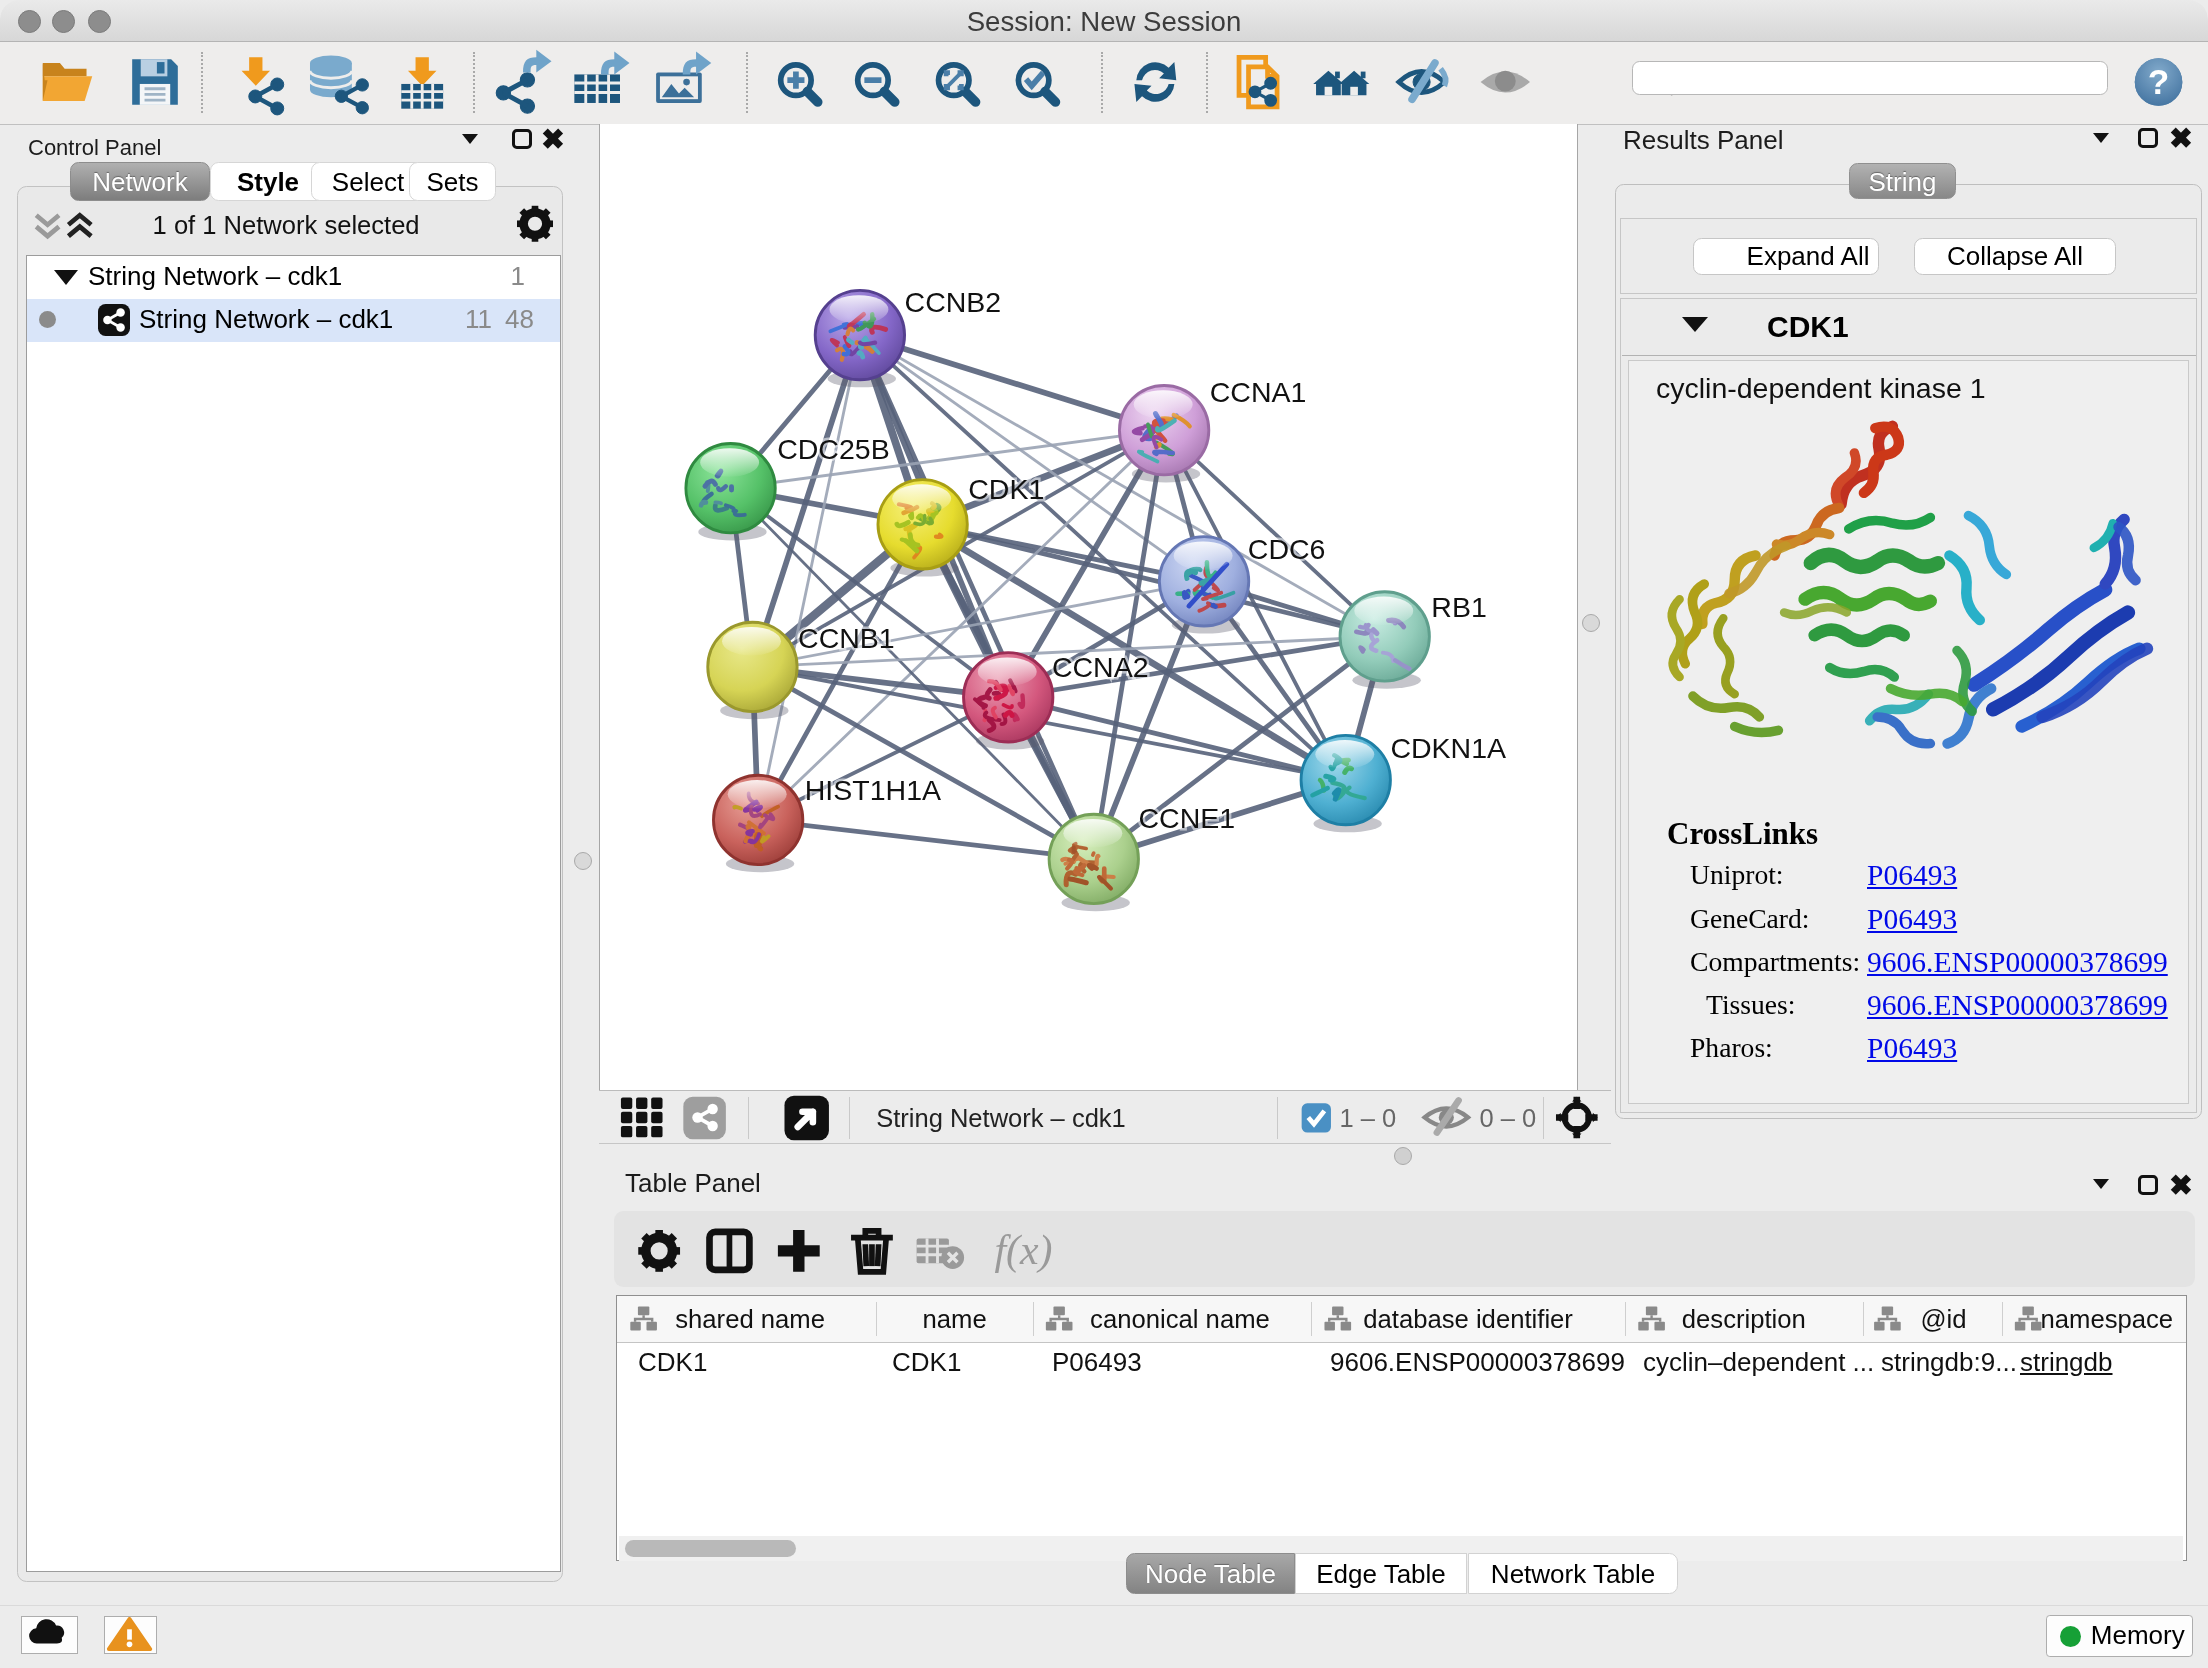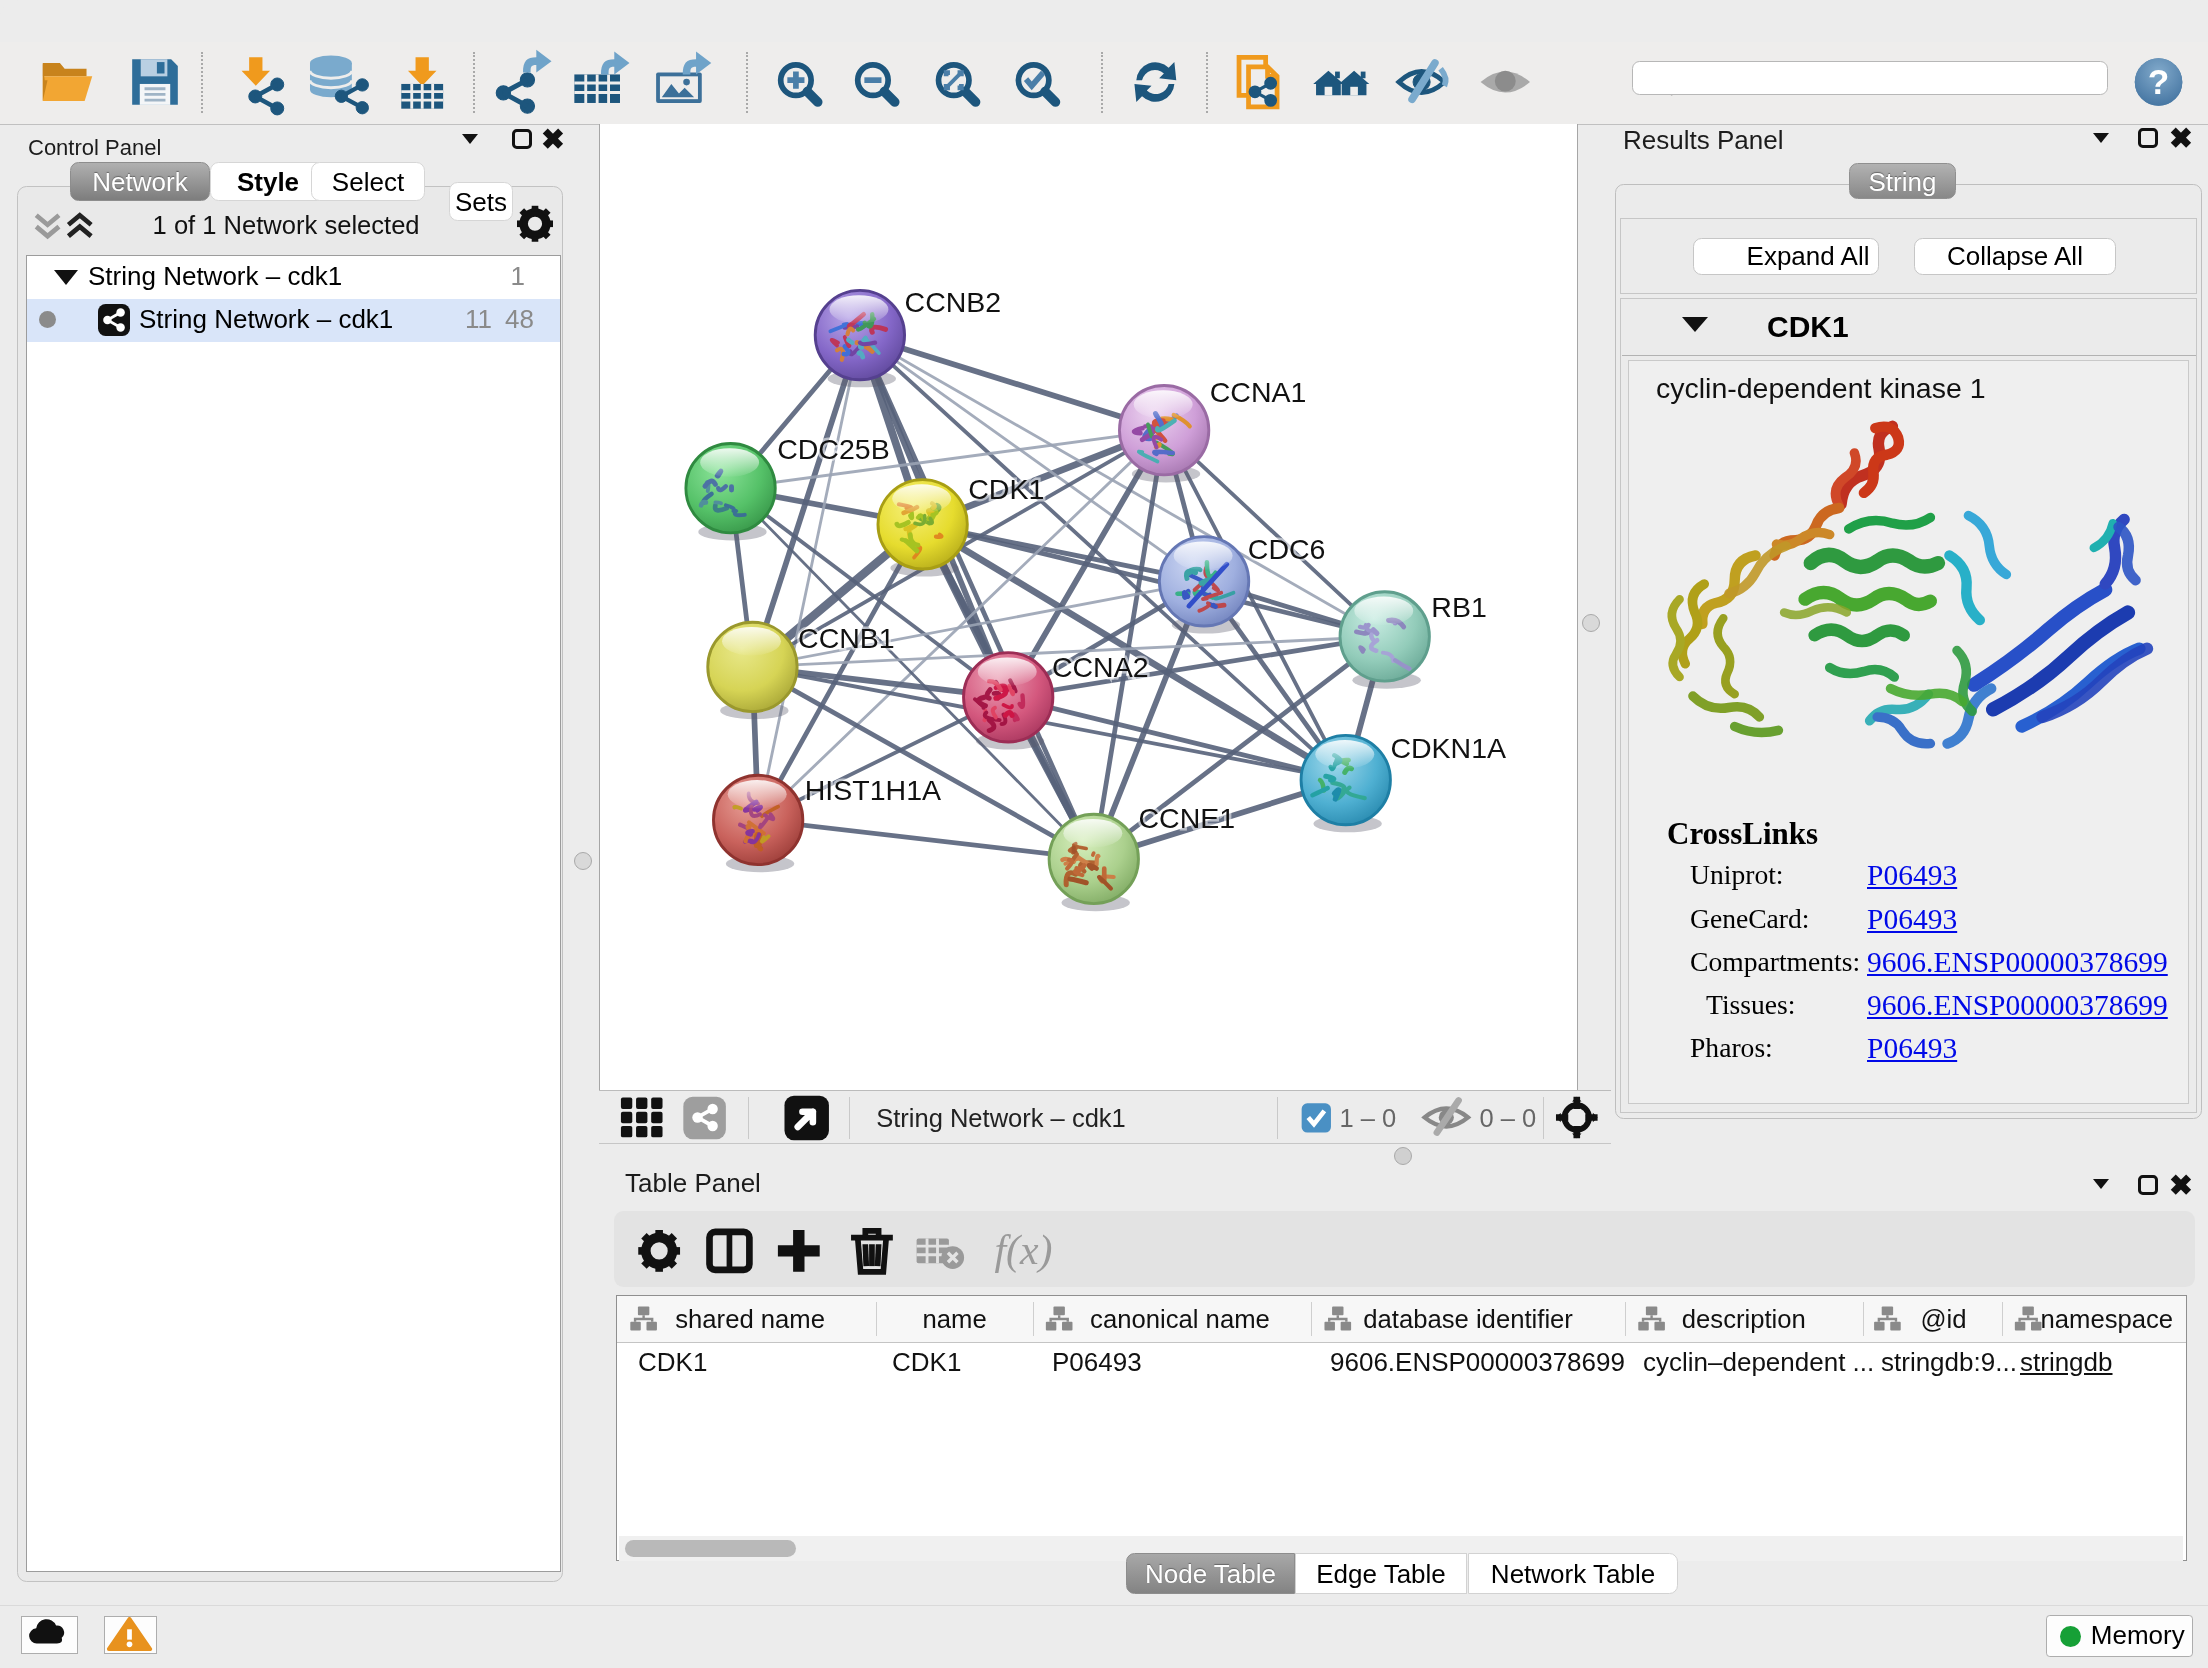--- a/index.html
+++ b/index.html
@@ -46,20 +46,26 @@
 .td{position:absolute;top:47px;height:38px;font-size:26px;color:#111;line-height:38px;}
 .btab{position:absolute;top:1553px;height:41px;font-size:26px;line-height:41px;text-align:center;background:#fff;border:1px solid #d2d2d2;box-sizing:border-box;}
 
 #statusline{position:absolute;left:0;top:1605px;width:2208px;height:0;border-top:1.9px solid #dadada;}
 .sbox{position:absolute;top:1616px;width:57px;height:38px;background:#fdfdfd;border:1.9px solid #adadad;box-sizing:border-box;}
 #memory{position:absolute;left:2046px;top:1615px;width:147px;height:42px;background:#fdfdfd;border:1.9px solid #adadad;border-radius:3.8px;box-sizing:border-box;font-size:26px;line-height:38px;}
 </style>
 </head>
 <body>
 <div id="win">
+<div id="titlebar">
+  <div class="tl" style="left:18px;"></div>
+  <div class="tl" style="left:52px;"></div>
+  <div class="tl" style="left:88px;"></div>
+  <div id="title">Session: New Session</div>
+</div>
 <div id="toolbar">
 <svg width="2208" height="82" viewBox="0 0 2322 86">
 <defs>
 <g id="shareg">
   <circle cx="-11" cy="3" r="6.5"></circle>
             <circle cx="11" cy="-9" r="6.5"></circle>
             <circle cx="11" cy="15" r="6.5"></circle>
   <path d="M-11,3 L11,-9 M-11,3 L11,15" stroke-width="4.5" fill="none"></path>
 </g>
 <g id="mag">
@@ -221,21 +227,21 @@
 </div>
 <div id="searchbox"></div>
 <div id="cp-title">Control Panel</div>
 <div class="ptri" style="left:462px;top:134px;"></div>
 <div class="pmax" style="left:512px;top:129px;"></div>
 <div class="px" style="left:541px;top:129px;">✖</div>
 <div id="cp-box"></div>
 <div class="tab tabsel" style="left:70px;width:140px;">Network</div>
 <div class="tab" style="left:210px;width:116px;font-weight:bold;">Style</div>
 <div class="tab" style="left:311px;width:114px;">Select</div>
-<div class="tab" style="left:449px;width:64px;margin-top:20px;">Sets</div>
+<div class="tab" style="left:409px;width:87px;">Sets</div>
 <div id="netbar">
   <svg width="535" height="53" viewBox="0 0 562 56">
     <g fill="none" stroke="#9a9a9a" stroke-width="5">
       <path d="M6,14 L18,24 L30,14"></path>
           <path d="M6,26 L18,36 L30,14" stroke="none"></path>
       <path d="M6,26 L18,36 L30,26"></path>
     </g>
     <g fill="none" stroke="#222" stroke-width="5">
       <path d="M40,24 L52,14 L64,24"></path>
           <path d="M40,36 L52,26 L64,36"></path>

